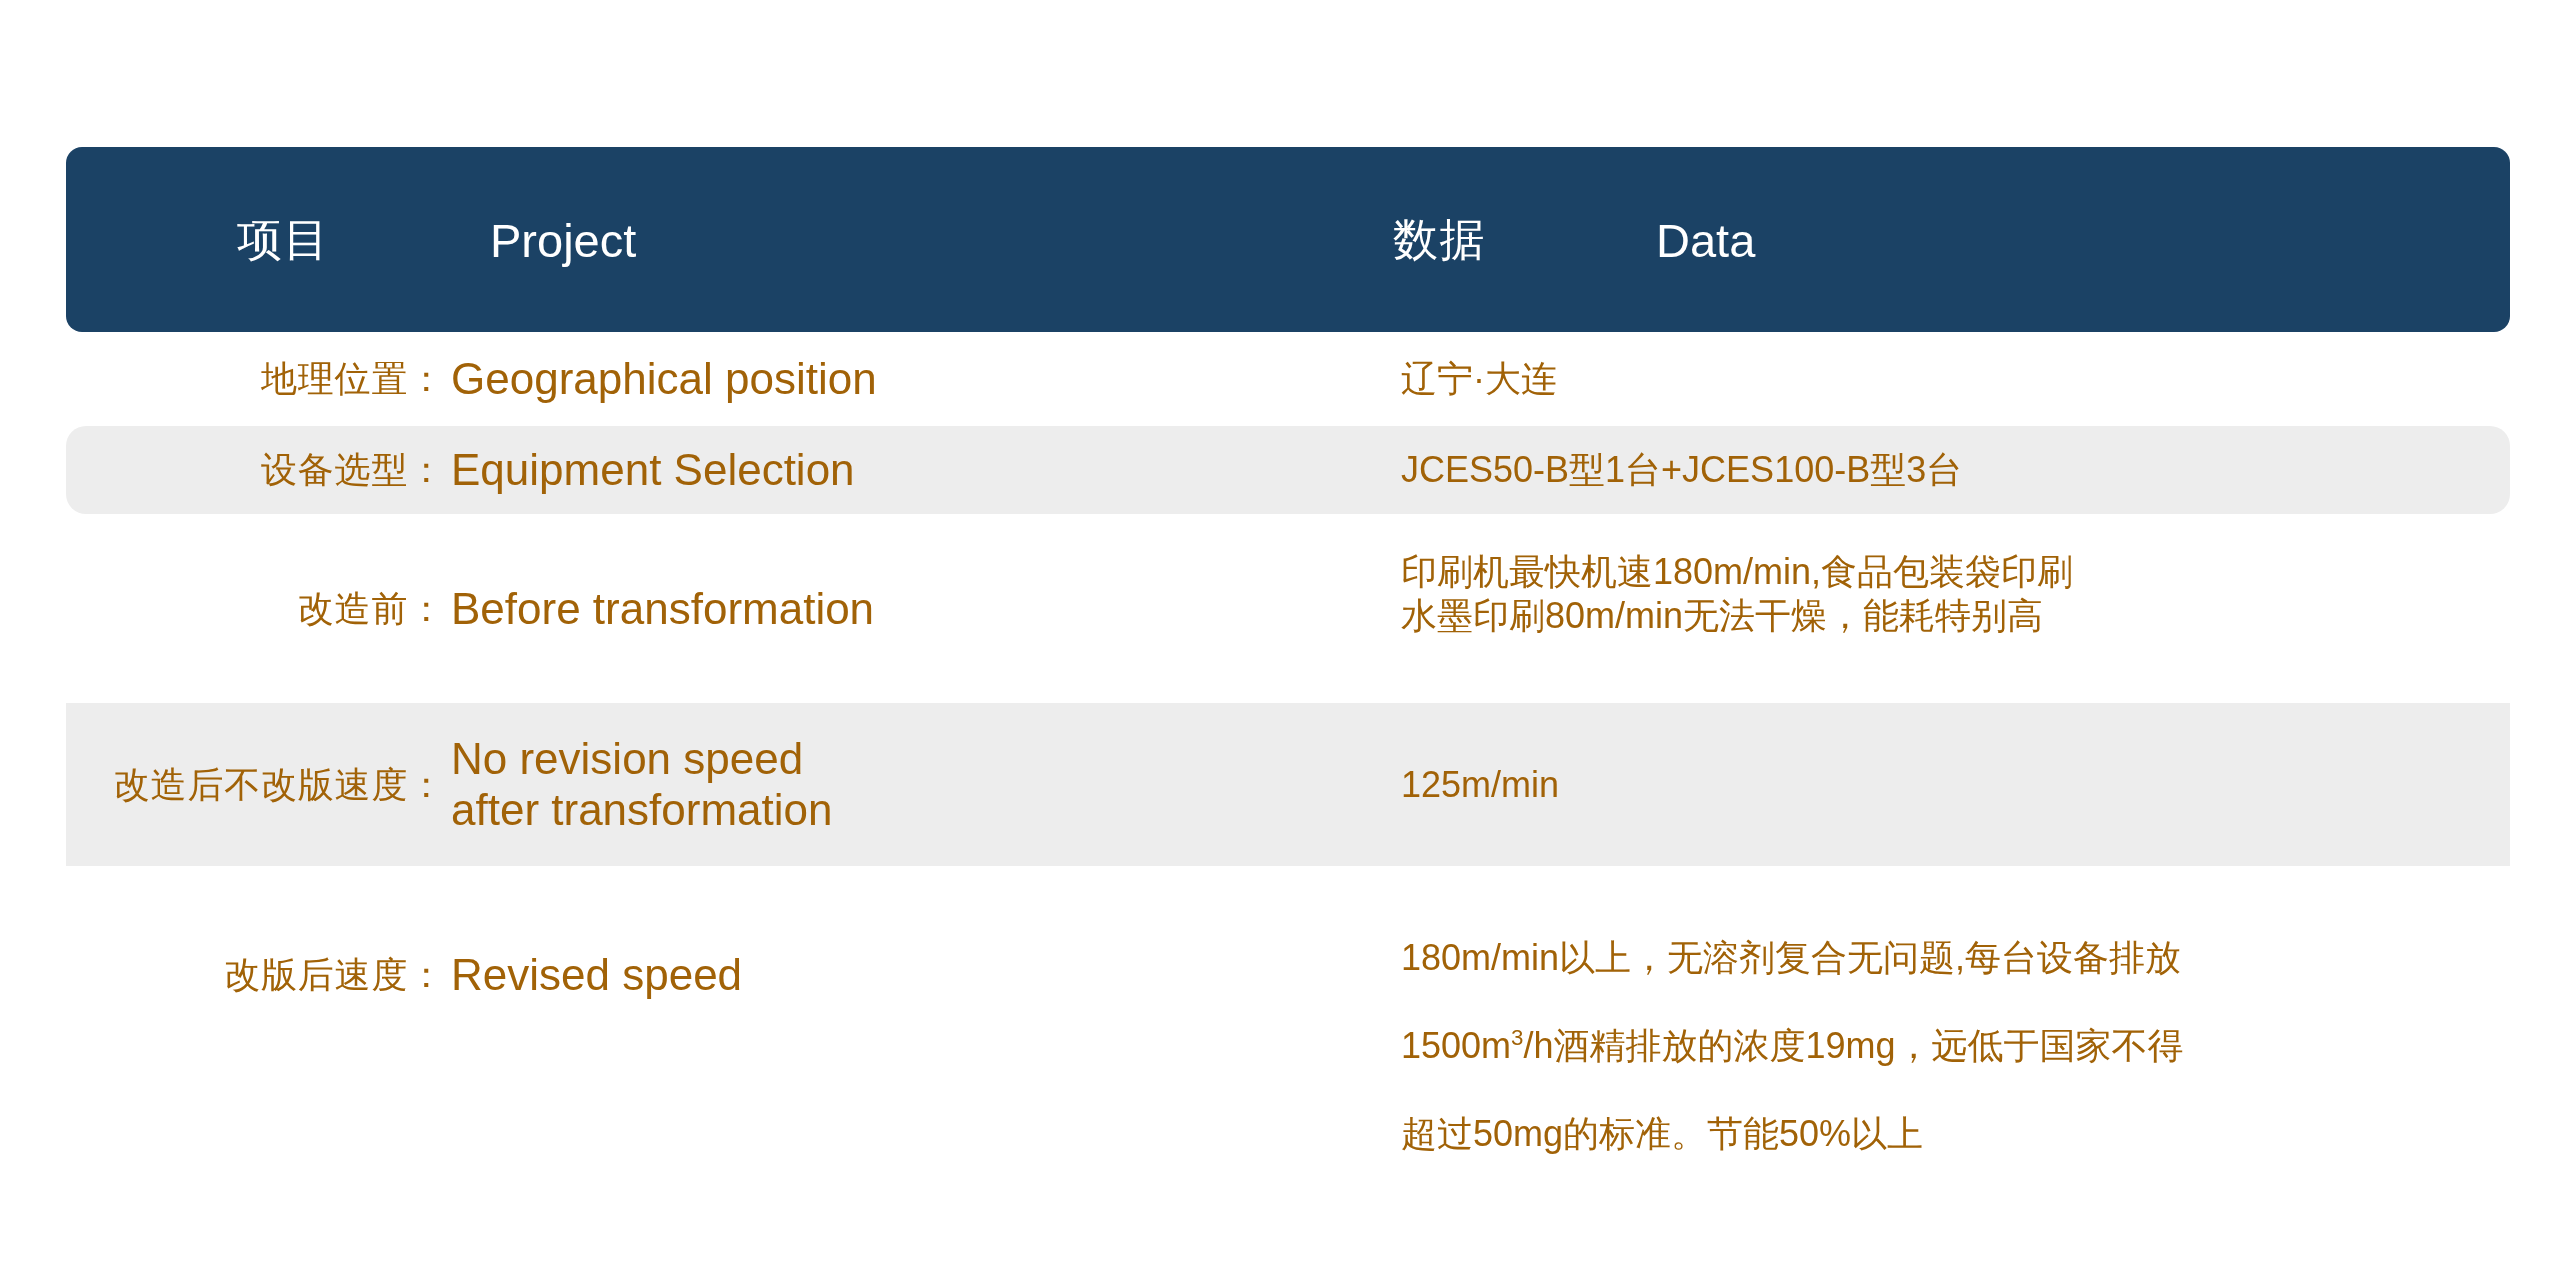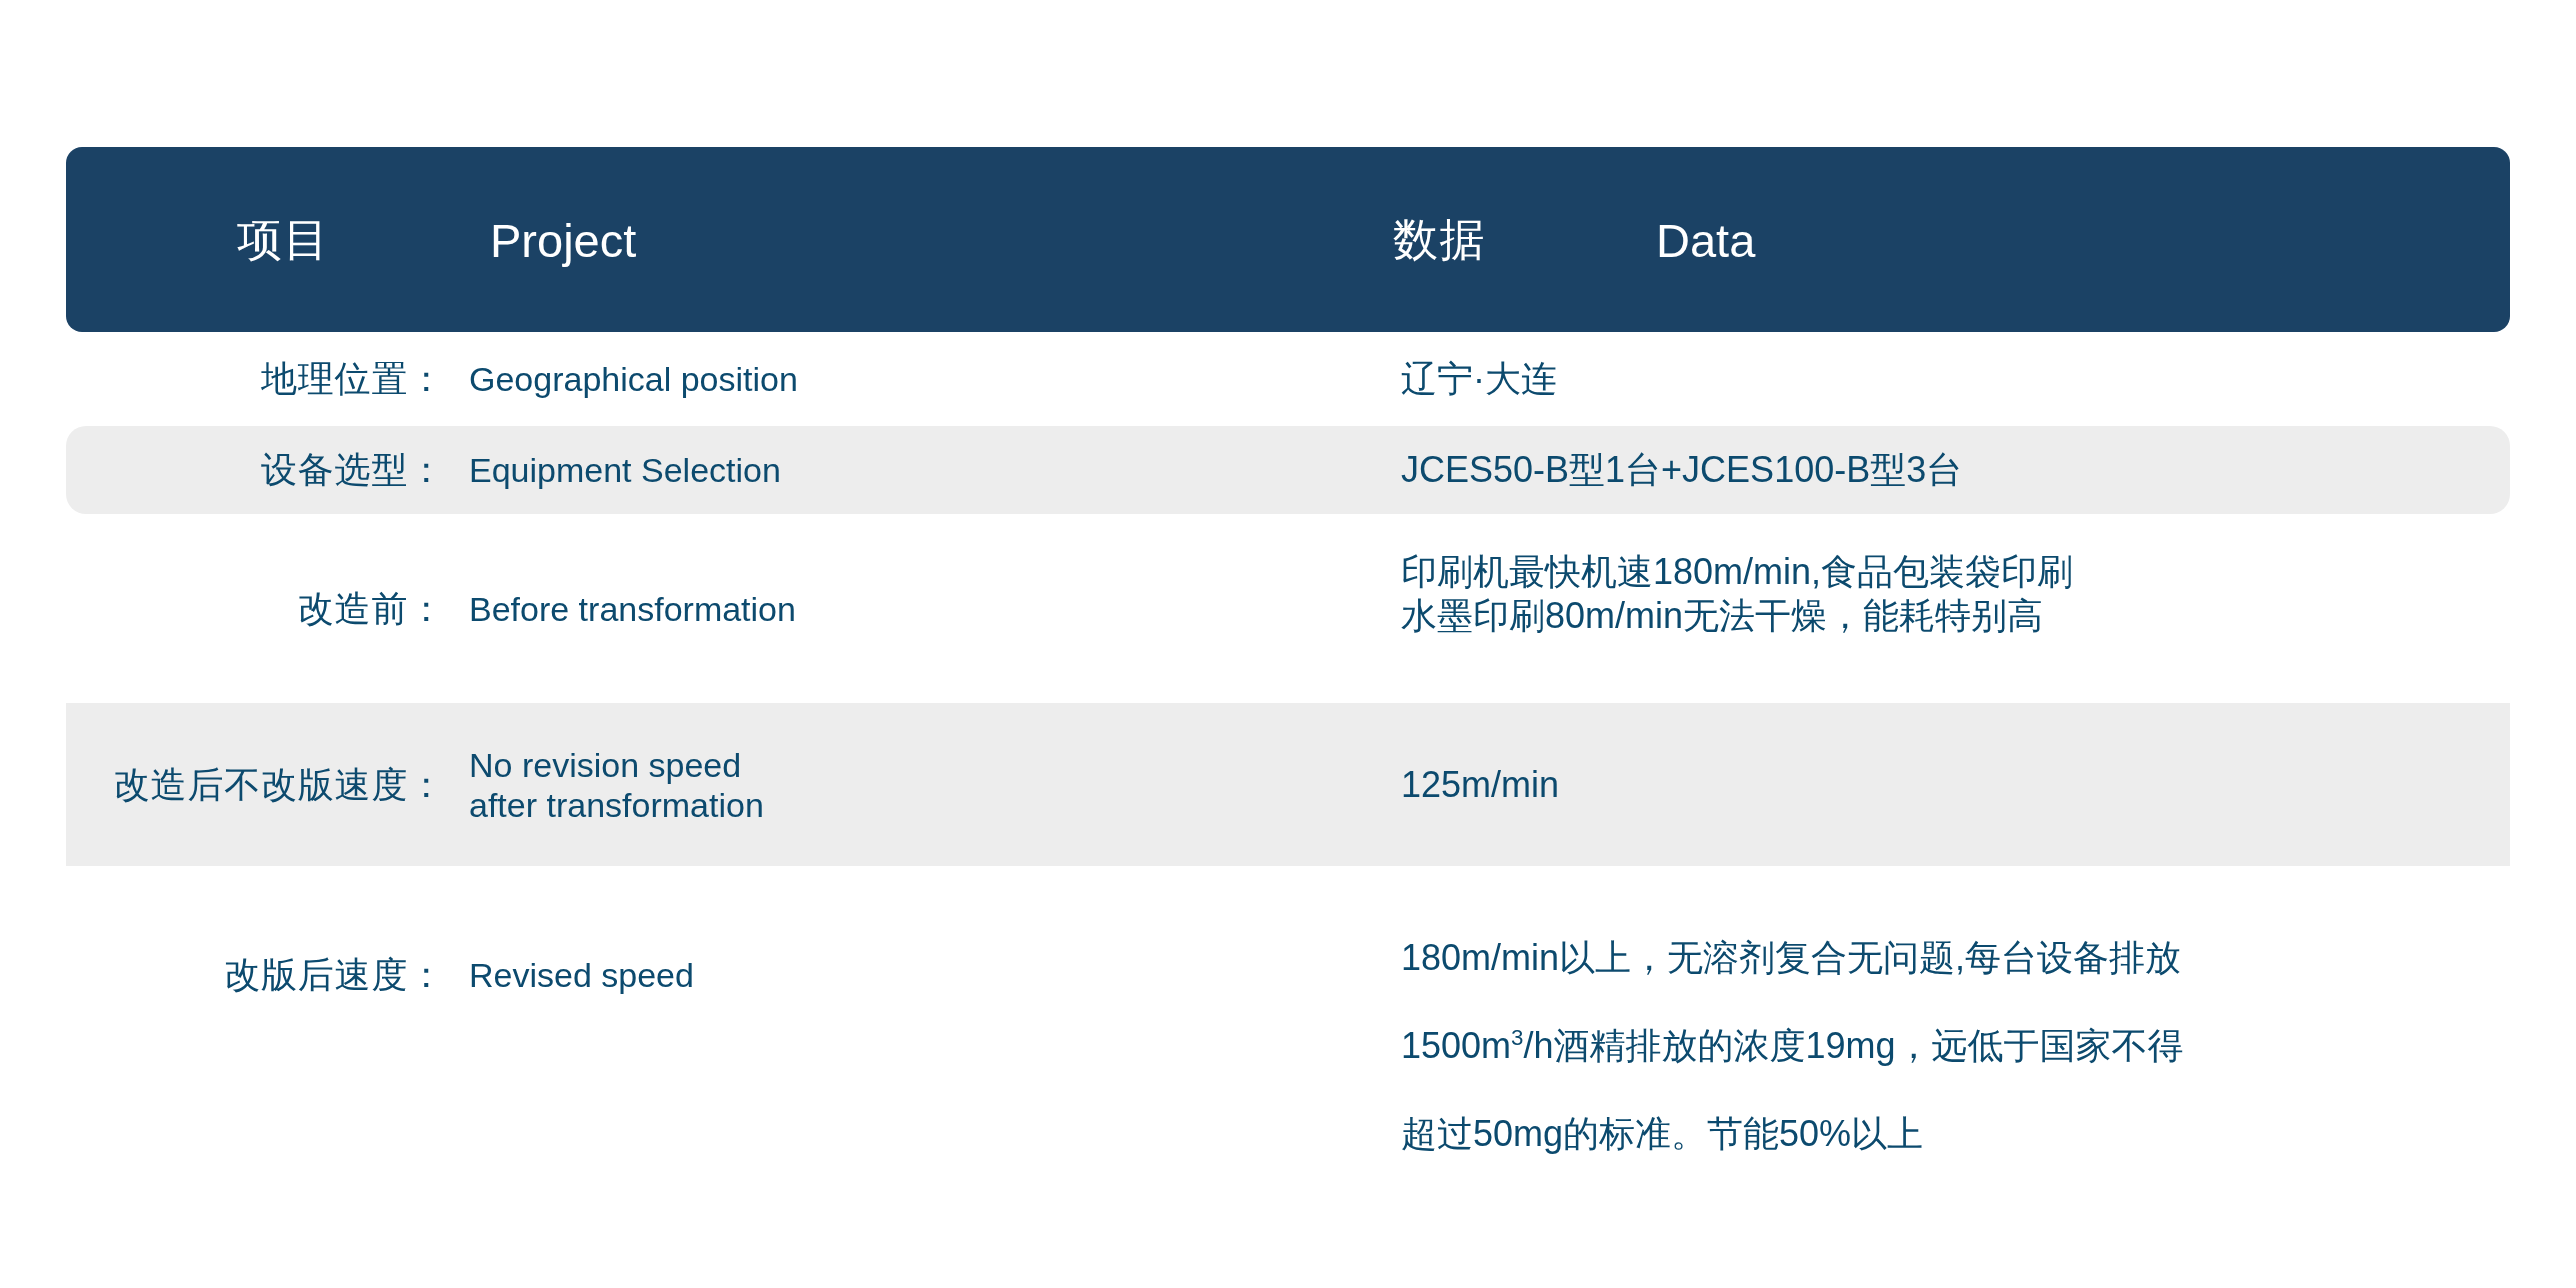--- a/index.html
+++ b/index.html
@@ -53,36 +53,36 @@
   .row-white { background: #ffffff; }
   .row-gray  { background: #EDEDED; }
 
   .row-inner {
     position: relative;
     height: 100%;
   }
 
   .cell {
     position: absolute;
-    color: #0c4a6e;
+    color: #a16207;
     white-space: pre-line;
   }
 
   
   .col-zh {
     left: 0px;
     width: 379px;
     text-align: right;
     font-size: 36px;
     letter-spacing: 0.8px;
   }
   .col-en {
-    left: 403px;
+    left: 385px;
     width: 893px;
-    font-size: 34px;
+    font-size: 44px;
     line-height: 1.18;
   }
   .col-data {
     left: 1327px;
     width: 1106px;
     font-size: 36px;
     line-height: 1.22;
     margin-left: 8px;
   }
 

